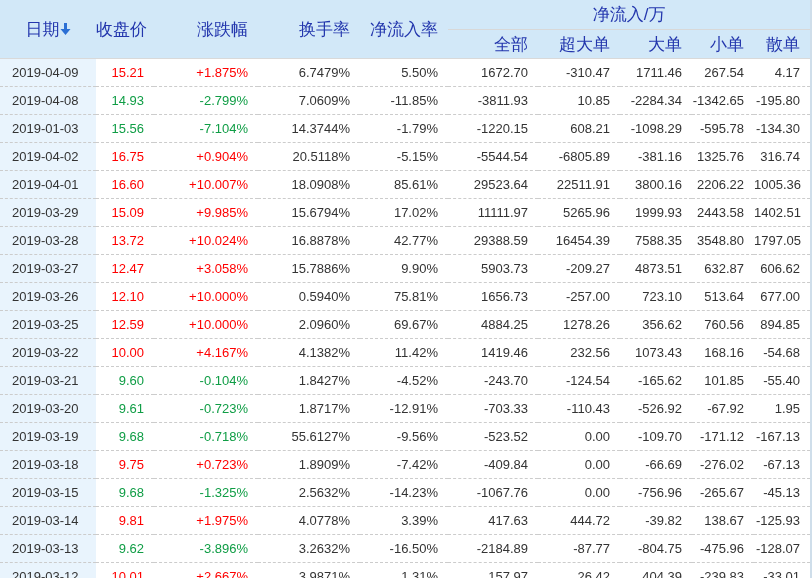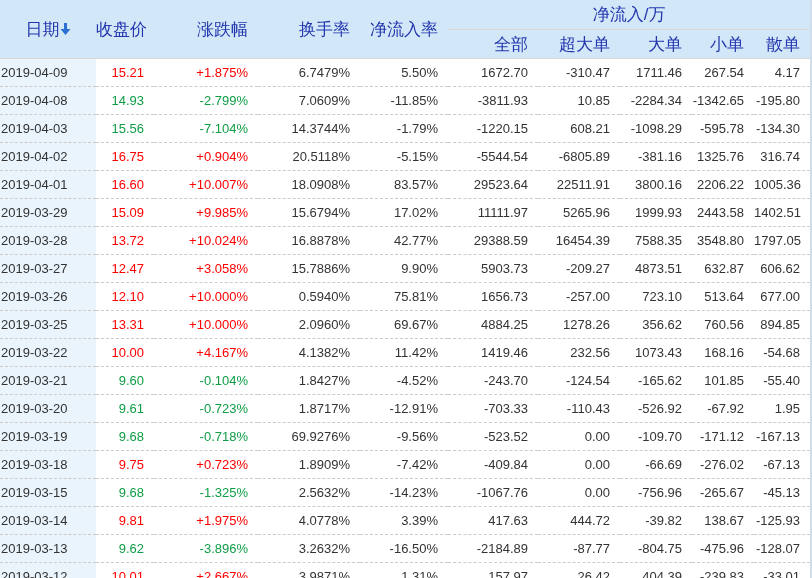--- a/index.html
+++ b/index.html
@@ -29,21 +29,21 @@
     border-bottom:1px solid var(--group-divider);
   }
   th.th-date{vertical-align:middle;}
   .date-head{display:flex;align-items:center;justify-content:center;cursor:pointer;}
   .sort-arrow{display:inline-block;color:var(--arrow);line-height:0;}
   tbody td{
     height:25px;font-size:13px;color:var(--text);white-space:nowrap;
     border-bottom:1px dashed var(--row-divider);vertical-align:middle;
   }
   tbody tr:first-child td{border-top:1px solid #d9d9d9;}
-  td.date{background:var(--date-col-bg);text-align:left;padding-left:1px;}
+  td.date{background:var(--date-col-bg);text-align:left;padding-left:12px;}
   td.up{color:var(--up);}
   td.down{color:var(--down);}
 </style>
 </head>
 <body>
 
 <div class="panel">
   <table>
     <colgroup>
       <col class="c-date">
@@ -104,21 +104,21 @@
     <td class="num">7.0609%</td>
     <td class="num">-11.85%</td>
     <td class="num">-3811.93</td>
     <td class="num">10.85</td>
     <td class="num">-2284.34</td>
     <td class="num">-1342.65</td>
     <td class="num">-195.80</td>
   </tr>
 
   <tr>
-    <td class="date">2019-04-03</td>
+    <td class="date">2019-01-03</td>
     <td class="num down">15.56</td>
     <td class="num down">-7.104%</td>
     <td class="num">14.3744%</td>
     <td class="num">-1.79%</td>
     <td class="num">-1220.15</td>
     <td class="num">608.21</td>
     <td class="num">-1098.29</td>
     <td class="num">-595.78</td>
     <td class="num">-134.30</td>
   </tr>
@@ -134,21 +134,21 @@
     <td class="num">-381.16</td>
     <td class="num">1325.76</td>
     <td class="num">316.74</td>
   </tr>
 
   <tr>
     <td class="date">2019-04-01</td>
     <td class="num up">16.60</td>
     <td class="num up">+10.007%</td>
     <td class="num">18.0908%</td>
-    <td class="num">83.57%</td>
+    <td class="num">85.61%</td>
     <td class="num">29523.64</td>
     <td class="num">22511.91</td>
     <td class="num">3800.16</td>
     <td class="num">2206.22</td>
     <td class="num">1005.36</td>
   </tr>
 
   <tr>
     <td class="date">2019-03-29</td>
     <td class="num up">15.09</td>
@@ -196,21 +196,21 @@
     <td class="num">75.81%</td>
     <td class="num">1656.73</td>
     <td class="num">-257.00</td>
     <td class="num">723.10</td>
     <td class="num">513.64</td>
     <td class="num">677.00</td>
   </tr>
 
   <tr>
     <td class="date">2019-03-25</td>
-    <td class="num up">13.31</td>
+    <td class="num up">12.59</td>
     <td class="num up">+10.000%</td>
     <td class="num">2.0960%</td>
     <td class="num">69.67%</td>
     <td class="num">4884.25</td>
     <td class="num">1278.26</td>
     <td class="num">356.62</td>
     <td class="num">760.56</td>
     <td class="num">894.85</td>
   </tr>
 
@@ -250,21 +250,21 @@
     <td class="num">-110.43</td>
     <td class="num">-526.92</td>
     <td class="num">-67.92</td>
     <td class="num">1.95</td>
   </tr>
 
   <tr>
     <td class="date">2019-03-19</td>
     <td class="num down">9.68</td>
     <td class="num down">-0.718%</td>
-    <td class="num">69.9276%</td>
+    <td class="num">55.6127%</td>
     <td class="num">-9.56%</td>
     <td class="num">-523.52</td>
     <td class="num">0.00</td>
     <td class="num">-109.70</td>
     <td class="num">-171.12</td>
     <td class="num">-167.13</td>
   </tr>
 
   <tr>
     <td class="date">2019-03-18</td>

